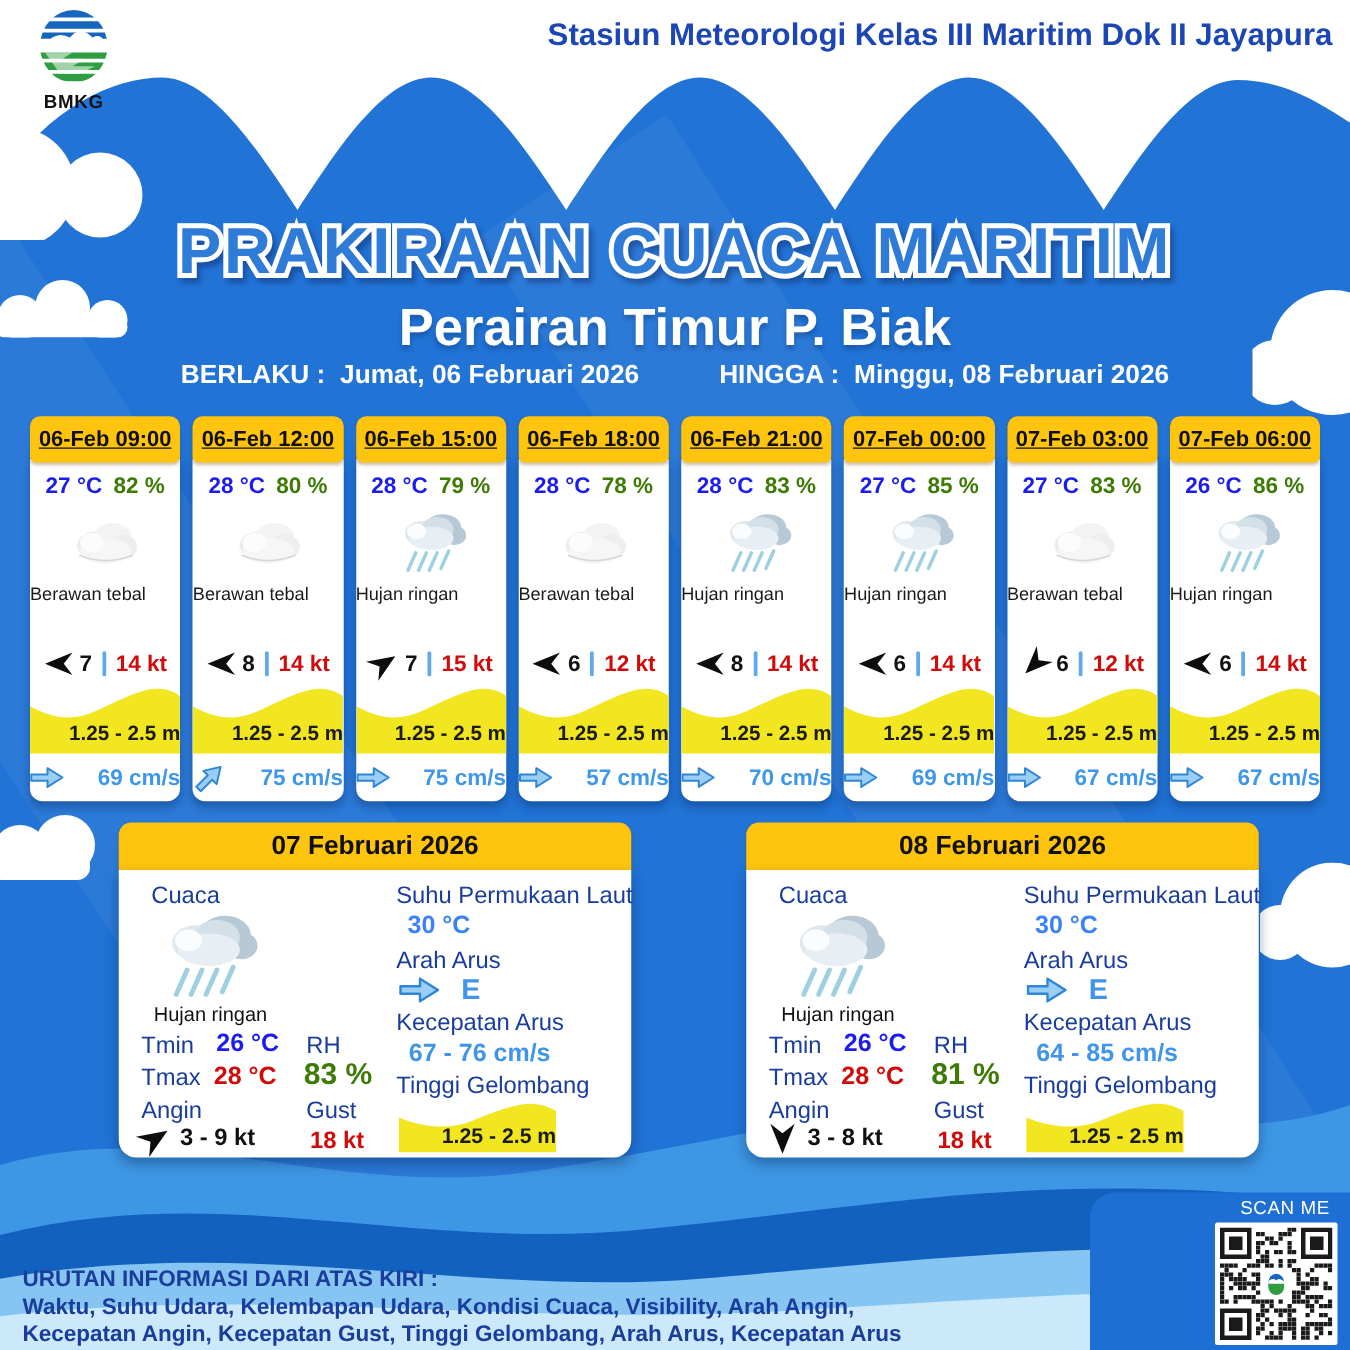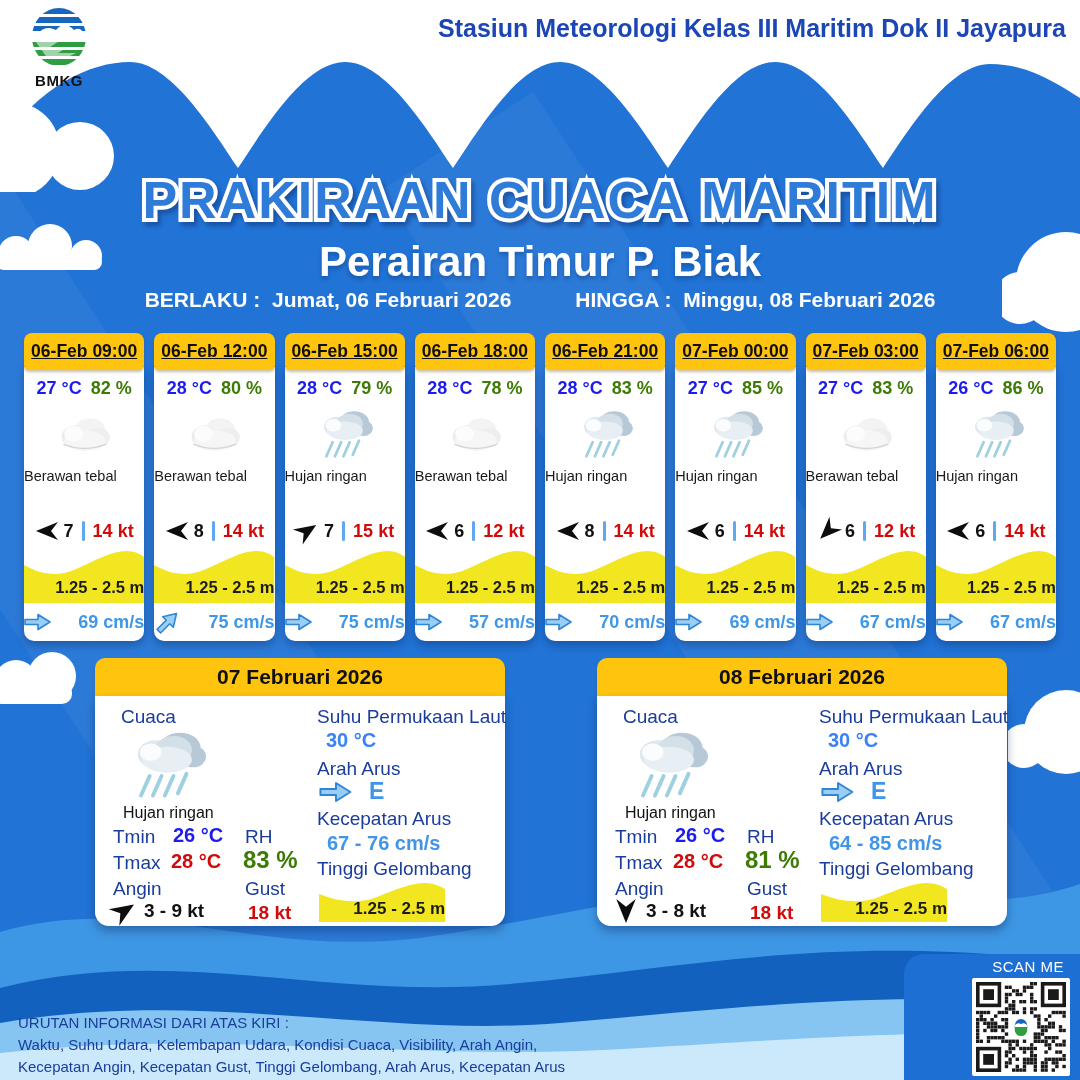--- a/index.html
+++ b/index.html
@@ -84,23 +84,23 @@
           font-size:19px;font-weight:bold;color:#111;white-space:nowrap;}
   .d-wind .dart{width:26px;height:22px;}
   .d-arah-row{position:absolute;left:224px;top:82px;display:flex;align-items:center;gap:16px;}
   .d-arah-row .carrow{width:34px;height:24px;}
   .d-arah-v{font-size:23px;font-weight:bold;color:#4095E8;}
   .d-wavebox{position:absolute;left:224px;top:182px;width:126px;height:44px;}
   .d-wavebox svg{position:absolute;inset:0;width:100%;height:100%;}
   .d-wavebox .wavetext{bottom:3px;font-size:17px;}
   
   .waves-bottom{position:absolute;left:0;bottom:0;width:1080px;height:240px;z-index:2;display:block;}
-  .footer-text{position:absolute;left:18px;top:1012px;z-index:3;color:#1A3D9C;font-weight:normal;
-               font-size:15px;line-height:22px;}
-  .scan-panel{position:absolute;right:0;bottom:0;width:176px;height:126px;background:#1E6FD4;
+  .footer-text{position:absolute;left:18px;top:1012px;z-index:3;color:#1A3D9C;font-weight:bold;
+               font-size:18px;line-height:22px;}
+  .scan-panel{position:absolute;right:0;bottom:0;width:208px;height:126px;background:#1E6FD4;
               border-radius:20px 0 0 0;z-index:6;}
   .scan-label{position:absolute;top:4px;right:16px;color:#fff;font-size:15px;letter-spacing:.5px;}
   .qr-box{position:absolute;right:10px;top:24px;width:98px;height:98px;background:#fff;border-radius:2px;}
   .qr-box svg{position:absolute;inset:4px;width:90px;height:90px;}
 </style>
 </head>
 <body>
 
 <div class="stage">
 

